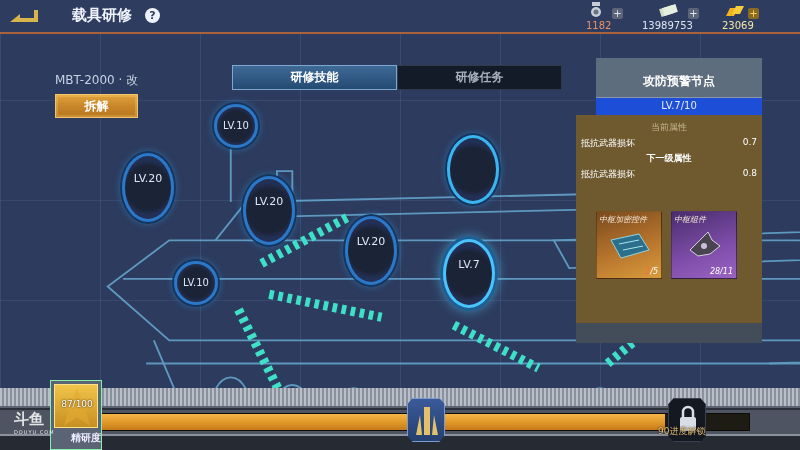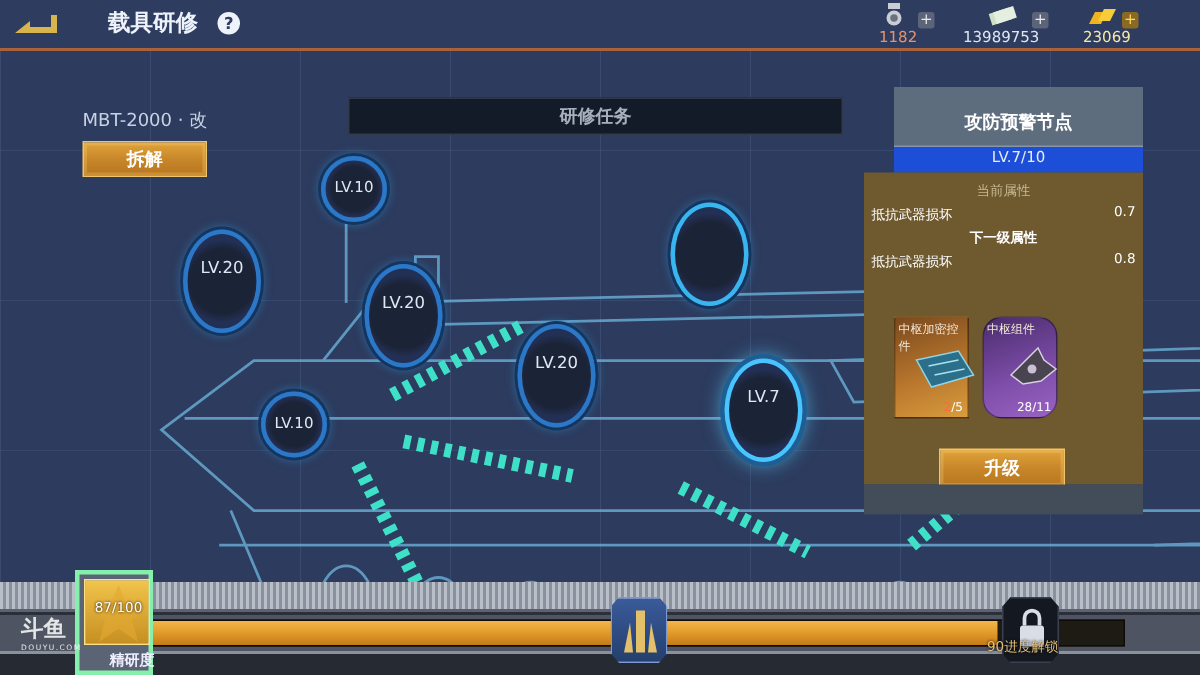--- a/index.html
+++ b/index.html
@@ -53,38 +53,38 @@
 
   
   .panel { position: absolute; left: 576px; top: 58px; width: 186px; height: 300px; padding-left: 20px; }
   .panel-head { height: 40px; background: #5d6d7e; border-bottom: 1px solid #8896a6; text-align: center; font-size: 12px; font-weight: bold; line-height: 46px; color: #fff; }
   .panel-lv { height: 17px; background: #1d4ed8; text-align: center; font-size: 10px; line-height: 16px; color: #e6ecf2; }
   .panel-body { position: absolute; top: 57px; left: 0; width: 186px; height: 208px; background: #6f5a30; }
   .sect-title { text-align: center; font-size: 9px; color: #c7b792; margin-top: 6px; }
   .sect-title.next { color: #fff; font-weight: bold; margin-top: 2px; }
   .attr { display: flex; justify-content: space-between; padding: 0 5px; font-size: 9px; color: #fff; margin-top: 3px; }
   .items { position: absolute; top: 96px; left: 20px; display: flex; gap: 9px; }
-  .item { width: 50px; height: 68px; position: relative; border: 1px solid rgba(0,0,0,0.4); cursor: pointer; }
+  .item { width: 66px; height: 68px; position: relative; border: 1px solid rgba(0,0,0,0.4); cursor: pointer; font-style: italic; }
   .item.orange { background: linear-gradient(160deg, #7a4a1e 0%, #b7752d 55%, #d99c3c 100%); }
-  .item.purple { background: linear-gradient(160deg, #4a2d6e 0%, #7f4eaa 60%, #9a63c4 100%); border-radius: 13px; }
+  .item.purple { background: linear-gradient(160deg, #4a2d6e 0%, #7f4eaa 60%, #9a63c4 100%); }
   .item .name { position: absolute; left: 2px; top: 2px; font-size: 8px; color: #f2e6d4; }
   .item .cnt { position: absolute; right: 3px; bottom: 2px; font-size: 8px; color: #fff; }
   .item .cnt .have { color: #ff6a3a; }
   .upgrade { position: absolute; left: 50px; top: 241px; width: 84px; height: 26px; font-size: 12px; line-height: 24px; }
   .panel-foot { position: absolute; top: 265px; left: 0; width: 186px; height: 20px; background: #434d5a; }
 
   
   .bottom { position: absolute; left: 0; top: 388px; width: 800px; height: 62px; background: #2a2f3a; }
   .rail-top { position: absolute; left: 0; top: 0; width: 800px; height: 20px;
     background: repeating-linear-gradient(90deg, #b9bfc9 0 2px, #8a919c 2px 4px); border-bottom: 2px solid #5c6270; }
   .rail-mid { position: absolute; left: 0; top: 22px; width: 800px; height: 24px; background: #4e5461; }
   .progress-track { position: absolute; left: 100px; top: 25px; width: 650px; height: 18px; background: #1e1a14; border: 1px solid #0f0c08; }
   .progress-fill { position: absolute; left: 0; top: 0; height: 16px; background: linear-gradient(180deg, #f5b548, #e19a2a 50%, #c57a18); }
   .rail-bot { position: absolute; left: 0; top: 46px; width: 800px; height: 16px; background: #262a33; border-top: 2px solid #8c929d; }
-  .mastery-box { position: absolute; left: 50px; top: 380px; width: 52px; height: 70px; background: #5a6474; border: 3px solid #86efac; padding-left: 28px; }
+  .mastery-box { position: absolute; left: 50px; top: 380px; width: 52px; height: 70px; background: #5a6474; border: 1px solid #86efac; padding-left: 28px; }
   .mastery-icon { position: absolute; left: 3px; top: 3px; width: 44px; height: 44px; background: linear-gradient(180deg, #f1c44a, #c68f22); border: 1px solid #ffe08a; text-align: center; }
   .mastery-val { position: absolute; left: 0; top: 14px; width: 44px; font-size: 9px; color: #fff; text-shadow: 0 0 2px #000; }
   .mastery-label { position: absolute; left: 0; top: 50px; width: 50px; text-align: right; font-size: 10px; font-weight: bold; color: #eef; }
   .milestone { position: absolute; top: 398px; width: 38px; height: 44px; cursor: pointer; }
   .milestone.reward { left: 407px; background: linear-gradient(180deg, #3a5a9a, #24406e); border: 1px solid #7b9bd0; clip-path: polygon(15% 0, 85% 0, 100% 15%, 100% 85%, 85% 100%, 15% 100%, 0 85%, 0 15%); }
   .milestone.locked { left: 668px; background: #141820; border: 1px solid #3a4050; clip-path: polygon(15% 0, 85% 0, 100% 15%, 100% 85%, 85% 100%, 15% 100%, 0 85%, 0 15%); }
   .lock-label { position: absolute; left: 658px; top: 425px; font-size: 9px; color: #e3c07a; text-shadow: 0 0 2px #000; white-space: nowrap; }
   .watermark { position: absolute; left: 14px; top: 410px; font-size: 15px; font-weight: bold; color: rgba(255,255,255,0.85); }
   .watermark small { display: block; font-size: 5px; font-weight: normal; letter-spacing: 1px; }
 </style>
@@ -126,20 +126,21 @@
     </svg>
     <span class="plus" style="left:28px;background:#8a6a22;color:#ffd65a;">+</span>
     <span class="val" style="left:2px;color:#f4e8a6;">23069</span>
   </div>
 </div>
 
 <div class="tank-name">MBT-2000 · 改</div>
 <div class="gold-btn dismantle">拆解</div>
 
 <div class="tabs">
+  <div class="tab active">研修技能</div>
   <div class="tab inactive">研修任务</div>
 </div>
 
 <svg class="tank-svg" viewBox="0 0 520 280" style="left:0;top:0;width:800px;height:450px;">
   <g stroke="#6fb8e0" stroke-width="1.2" fill="none" opacity="0.75">
 
     <path d="M70 180 L110 150 L520 150 L560 190 L520 215 L110 215 Z"></path>
     <path d="M80 175 L520 175"></path>
     <path d="M100 215 L140 310 L500 310 L545 230"></path>
     <path d="M95 230 L520 230"></path>
@@ -174,21 +175,21 @@
     <line x1="397" y1="250" x2="446" y2="262"></line>
   </g>
 </svg>
 
 <div class="node big" style="left:122px;top:153px;">LV.20</div>
 <div class="node" style="left:214px;top:104px;">LV.10</div>
 <div class="node big" style="left:243px;top:176px;">LV.20</div>
 <div class="node" style="left:174px;top:261px;">LV.10</div>
 <div class="node big" style="left:345px;top:216px;">LV.20</div>
 <div class="node big" style="left:447px;top:135px;border-color:#39b6f0;"></div>
-<div class="node big sel" style="left:443px;top:239px;margin-left:40px;">LV.7</div>
+<div class="node big sel" style="left:443px;top:239px;">LV.7</div>
 
 <div class="panel">
   <div class="panel-head">攻防预警节点</div>
   <div class="panel-lv">LV.7/10</div>
   <div class="panel-body">
     <div class="sect-title">当前属性</div>
     <div class="attr">
       <span>抵抗武器损坏</span>
       <span>0.7</span>
     </div>
@@ -211,21 +212,20 @@
       <div class="item purple">
         <span class="name">中枢组件</span>
         <svg style="position:absolute;left:14px;top:18px;" width="38" height="30" viewBox="0 0 38 30">
           <polygon points="4,20 16,8 22,2 26,10 34,16 24,24 12,26" fill="#4a4450" stroke="#d8d0e0" stroke-width="1"></polygon>
           <circle cx="18" cy="16" r="3" fill="#c9c0d4"></circle>
         </svg>
         <span class="cnt"><span>28</span>/<span>11</span></span>
       </div>
     </div>
   </div>
-  <div class="gold-btn upgrade">升级</div>
   <div class="panel-foot"></div>
 </div>
 
 <div class="bottom">
   <div class="rail-top"></div>
   <div class="rail-mid"></div>
   <div class="progress-track">
     <div class="progress-fill" id="progress-fill" style="width:87%;"></div>
   </div>
   <div class="rail-bot"></div>

